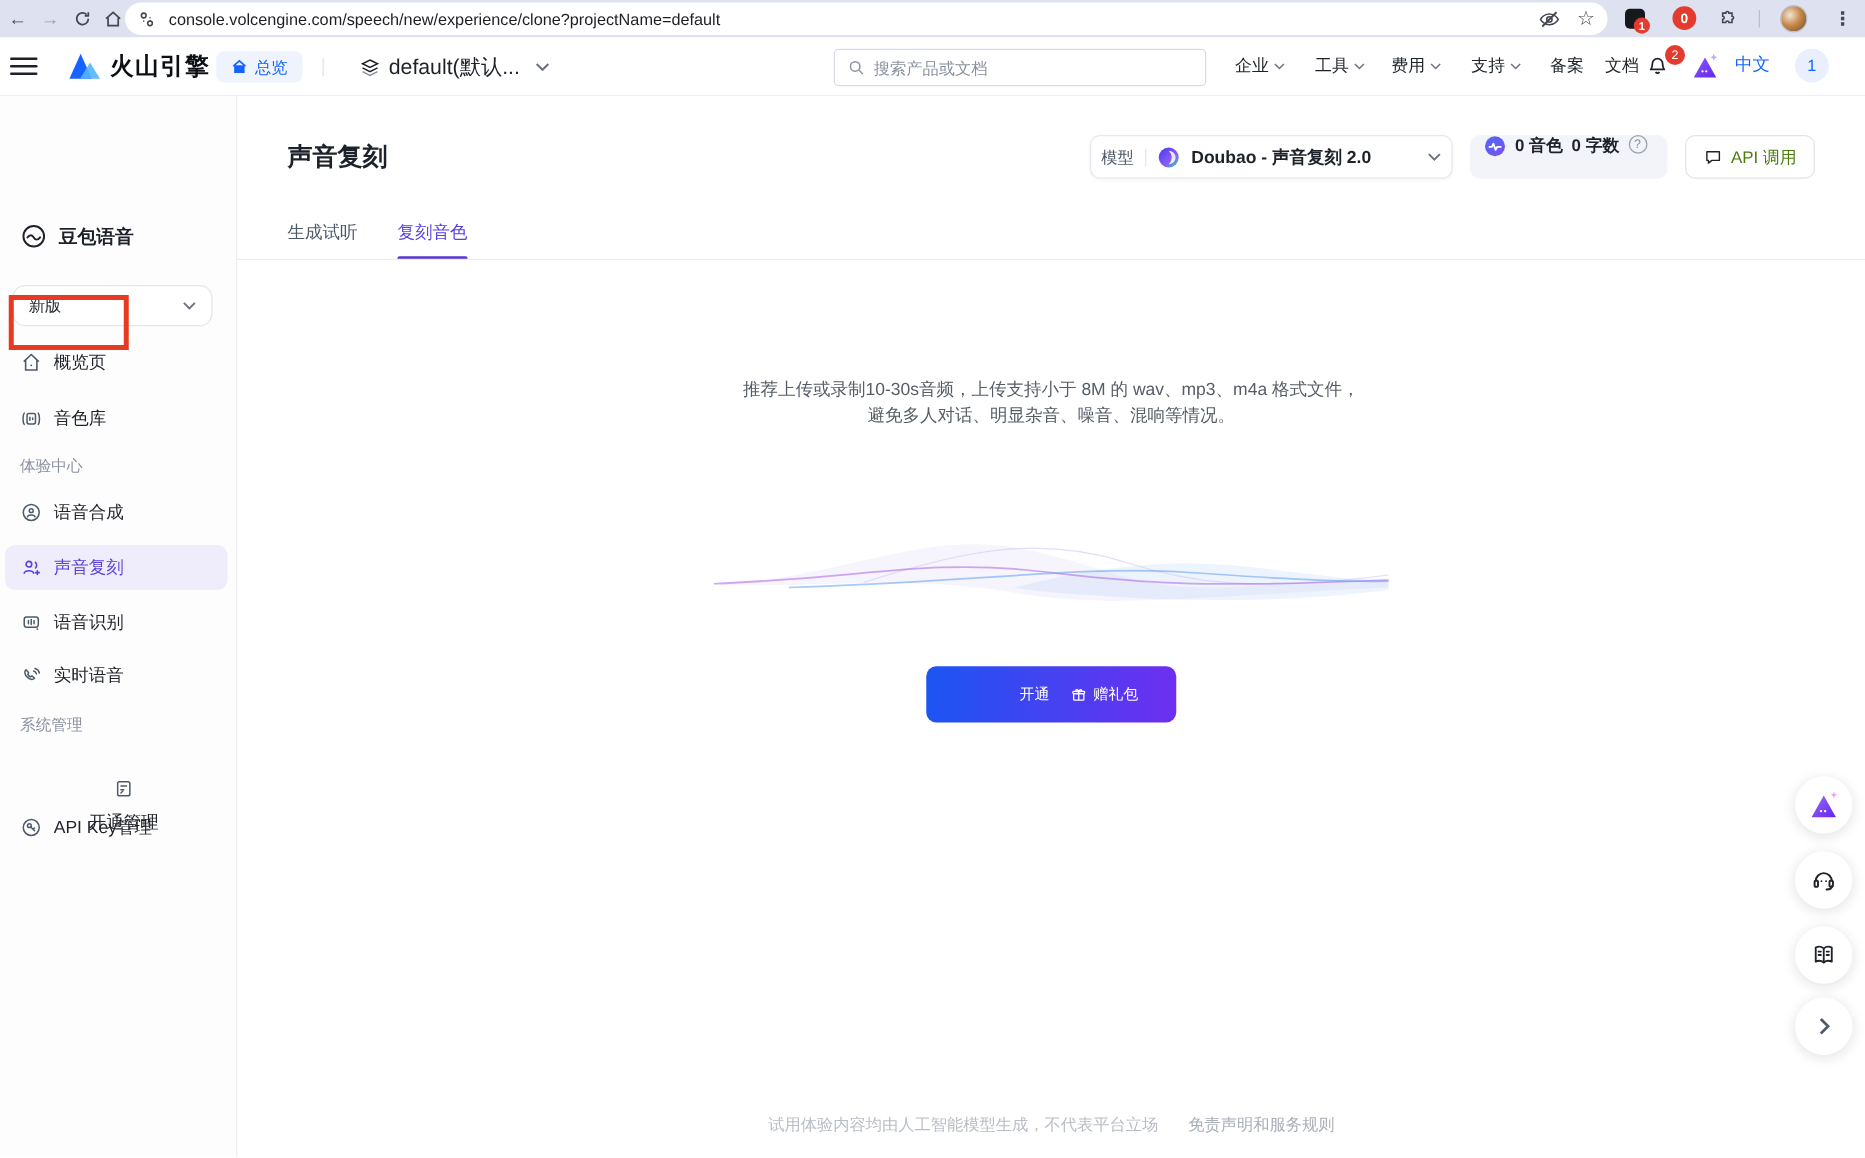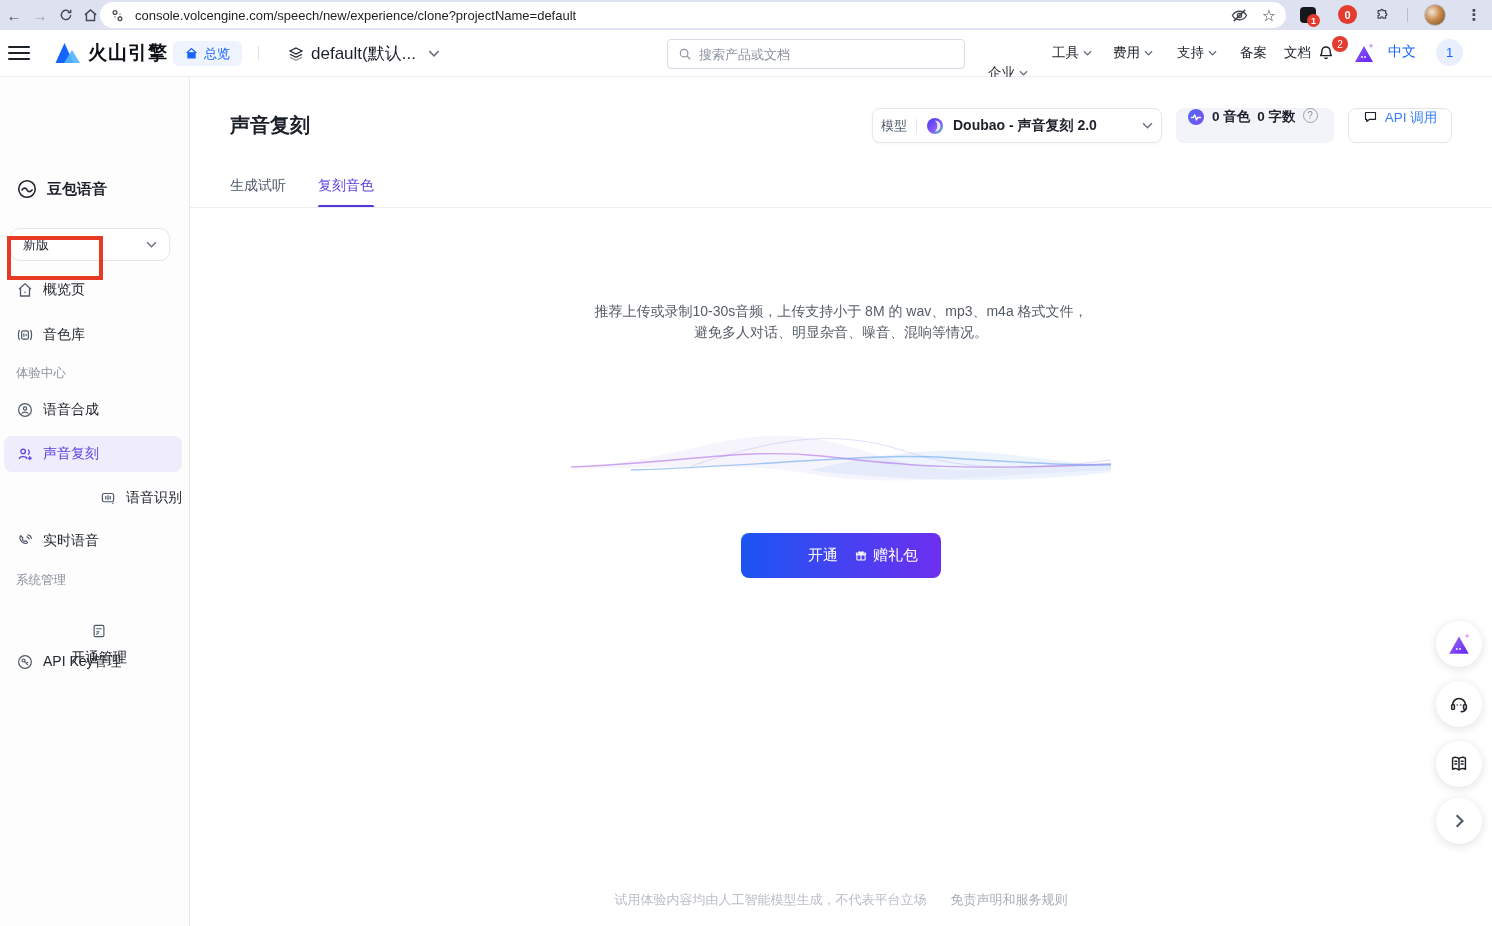--- a/index.html
+++ b/index.html
@@ -59,32 +59,32 @@
   .content{ position:absolute; top:77px; left:190px; right:0; bottom:0; background:#ffffff; }
   .page-title{ position:absolute; left:40px; top:35px; font-size:20px; font-weight:bold; color:#1d2129; }
   .model-pill{ position:absolute; left:682px; top:31px; width:290px; height:35px; background:#fff; border:1px solid #e7e8ee; border-radius:8px; box-shadow:0 1px 3px rgba(31,35,41,.05); display:flex; align-items:center; padding:0 8px; gap:9px; }
   .model-pill .mlabel{ font-size:13px; color:#4e5969; }
   .model-pill .mdiv{ width:1px; height:14px; background:#e5e6eb; }
   .model-pill .mval{ font-size:14px; font-weight:bold; color:#1d2129; }
   .model-pill .chev{ margin-left:auto; }
   .usage-pill{ position:absolute; left:986px; top:31px; width:158px; height:35px; background:#f3f4f9; border-radius:8px; display:flex; align-items:flex-start; padding:0 11px; gap:7px; }
   .usage-pill b{ font-size:13.5px; color:#1d2129; }
   .qmark{ width:15px; height:15px; border:1px solid #9aa1ad; border-radius:50%; color:#868d99; font-size:10px; display:flex; align-items:center; justify-content:center; }
-  .api-pill{ position:absolute; left:1158px; top:31px; width:104px; height:35px; background:#fff; border:1px solid #e2e4ea; border-radius:8px; display:flex; align-items:flex-start; justify-content:center; gap:7px; font-size:13.5px; color:#3b82f6; }
+  .api-pill{ position:absolute; left:1158px; top:31px; width:104px; height:35px; background:#fff; border:1px solid #e2e4ea; border-radius:8px; display:flex; align-items:center; justify-content:center; gap:7px; font-size:13.5px; color:#4d7c0f; }
   .tab{ position:absolute; top:100px; font-size:14px; color:#4e5969; }
   .tab.active{ color:#5a3ee0; font-weight:500; }
   .tab-underline{ position:absolute; left:128px; top:128px; width:56px; height:3px; background:#5736d9; border-radius:2px; }
   .tabs-divider{ position:absolute; left:0; right:0; top:130px; height:1px; background:#ecedf1; }
 
   .hero{ position:absolute; left:0; right:0; top:210px; text-align:center; }
   .hero-title{ font-size:32px; font-weight:bold; color:#1d2129; line-height:40px; }
   .hero-title .accent{ background:linear-gradient(90deg,#2e6bf6 0%,#7c3bf5 100%); -webkit-background-clip:text; background-clip:text; color:transparent; }
   .hero-desc{ margin-top:14px; font-size:14px; color:#565d66; line-height:21px; }
   .wave-wrap{ position:absolute; left:50%; transform:translateX(-50%); top:333px; width:540px; height:90px; }
-  .cta-btn{ position:absolute; left:50%; transform:translateX(-50%); top:456px; width:200px; height:45px; border:none; border-radius:8px; background:linear-gradient(90deg,#1c55f2 0%,#6d2ff0 100%); color:#fff; font-size:15px; font-family:inherit; display:flex; align-items:center; justify-content:center; gap:16px;padding-left:44px; }
+  .cta-btn{ position:absolute; left:50%; transform:translateX(-50%); top:456px; width:200px; height:45px; border:none; border-radius:8px; background:linear-gradient(90deg,#1c55f2 0%,#6d2ff0 100%); color:#fff; font-size:12px; font-family:inherit; display:flex; align-items:center; justify-content:center; gap:16px;padding-left:44px; }
   .cta-gift{ display:flex; align-items:center; gap:5px; }
   .footer{ position:absolute; left:0; right:0; top:814px; text-align:center; font-size:13px; color:#b9bdc6; }
   .footer .flink{ color:#a9aeb8; margin-left:24px; }
 
   
   .fab{ position:absolute; left:1436px; width:46px; height:46px; border-radius:50%; background:#fff; box-shadow:0 2px 10px rgba(20,24,40,.13); display:flex; align-items:center; justify-content:center; }
 </style>
 </head>
 <body>
 
@@ -167,21 +167,21 @@
         </svg>
     </div>
     <div class="search-box" data-interactable="true">
       <svg data-interactable="false" width="14" height="14" viewBox="0 0 24 24" fill="none" stroke="#8a919f" stroke-width="2">
           <circle cx="10.5" cy="10.5" r="6.5"></circle>
           <path d="M15.5 15.5L21 21"></path>
         </svg>
       <input data-interactable="true" placeholder="搜索产品或文档" style="">
     </div>
 
-    <div class="nav-item" style="left:988px;margin-top:20px;" data-interactable="true">
+    <div class="nav-item" style="left:988px;" data-interactable="true">
       <span data-interactable="false">企业</span>
       <svg class="chev" data-interactable="false" width="9" height="6" viewBox="0 0 10 6" fill="none" stroke="#6b7280" stroke-width="1.4">
           <polyline points="1,1 5,5 9,1"></polyline>
         </svg>
     </div>
     <div class="nav-item" style="left:1052px;" data-interactable="true">
       <span data-interactable="false">工具</span>
       <svg class="chev" data-interactable="false" width="9" height="6" viewBox="0 0 10 6" fill="none" stroke="#6b7280" stroke-width="1.4">
           <polyline points="1,1 5,5 9,1"></polyline>
         </svg>
@@ -279,21 +279,21 @@
     <div class="side-item active" style="top:359px;" data-interactable="true">
       <svg data-interactable="false" width="18" height="18" viewBox="0 0 24 24" fill="none" stroke="#5a3ee0" stroke-width="1.7">
           <circle cx="9.5" cy="8.5" r="3"></circle>
           <path d="M4.5 18c1-3.4 9-3.4 10 0" stroke-linecap="round"></path>
           <path d="M16.5 6.5c1.6 1.5 1.6 4.5 0 6" stroke-linecap="round"></path>
           <path d="M18.5 15.5v4M16.5 17.5h4" stroke-linecap="round"></path>
         </svg>
       <span data-interactable="false">声音复刻</span>
     </div>
 
-    <div class="side-item" style="top:403px;justify-content:flex-end;" data-interactable="true">
+    <div class="side-item" style="top:403px;" data-interactable="true">
       <svg data-interactable="false" width="18" height="18" viewBox="0 0 24 24" fill="none" stroke="#4e5969" stroke-width="1.6">
           <rect x="4.5" y="6" width="15" height="11" rx="2.5"></rect>
           <path d="M9 9.8v3.4M12 8.8v5.4M15 9.8v3.4" stroke-linecap="round"></path>
           <circle cx="18.5" cy="19" r="1" fill="#4e5969" stroke="none"></circle>
         </svg>
       <span data-interactable="false">语音识别</span>
     </div>
 
     <div class="side-item" style="top:446px;" data-interactable="true">
       <svg data-interactable="false" width="18" height="18" viewBox="0 0 24 24" fill="none" stroke="#4e5969" stroke-width="1.6">

